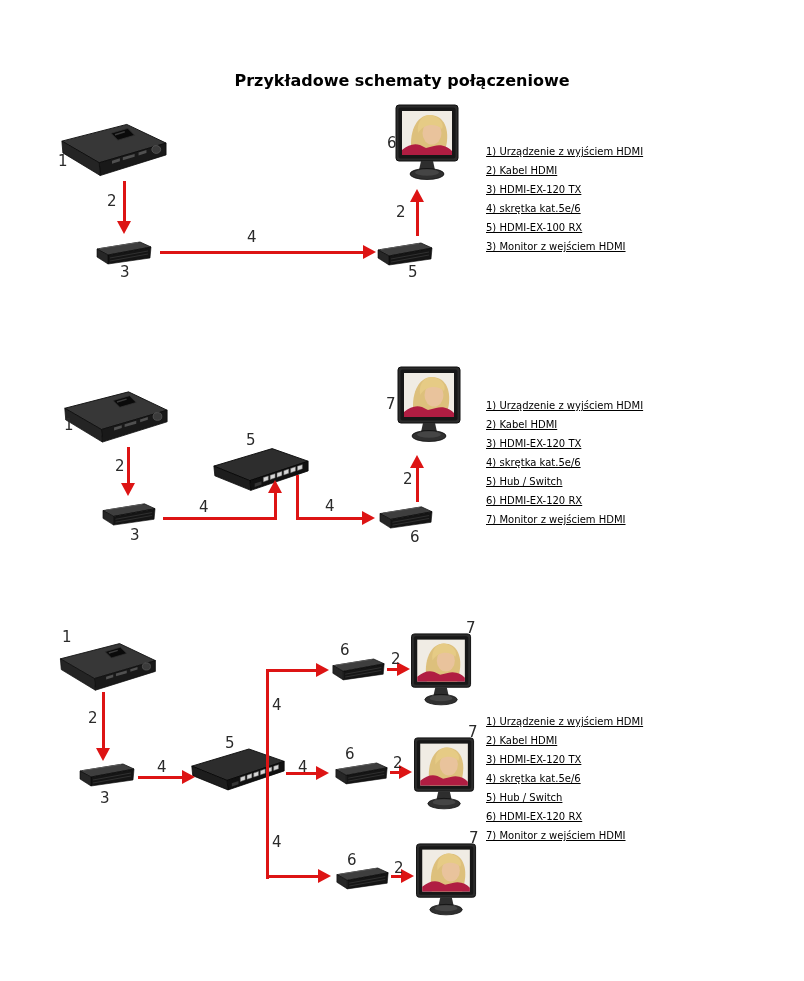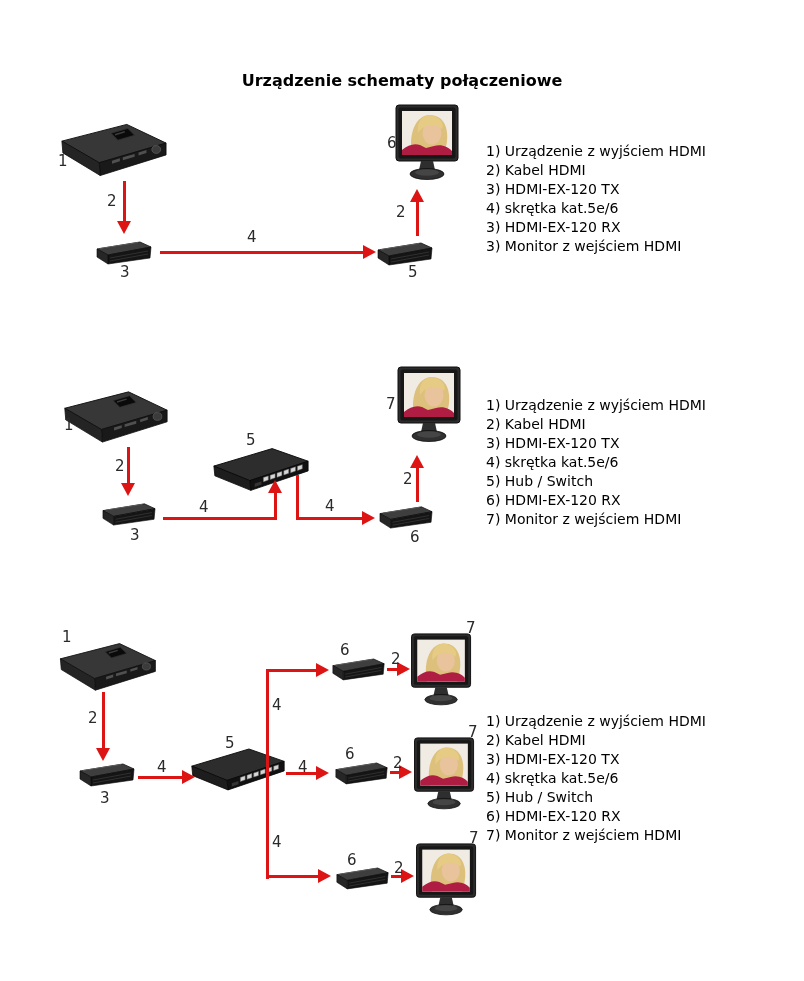--- a/index.html
+++ b/index.html
@@ -1,21 +1,21 @@
 <!DOCTYPE html>
 <html><head>
 <meta charset="utf-8">
 <style>
   html,body{margin:0;padding:0;background:#ffffff;}
   .canvas{position:relative;width:804px;height:981px;background:#fff;overflow:hidden;
           font-family:"DejaVu Sans",sans-serif;color:#1b1b1b;}
   .title{position:absolute;top:71px;left:0;width:804px;text-align:center;
          font-size:16px;font-weight:bold;color:#000;}
   .num{position:absolute;font-size:15px;color:#2a2a2a;}
-  .legend{position:absolute;font-size:14px;color:#000;}
+  .legend{position:absolute;font-size:10px;color:#000;text-decoration:underline;}
   .legend div{height:19px;line-height:19px;white-space:nowrap;}
   .dev{position:absolute;display:block;}
   .hline{position:absolute;height:3px;background:#dd1414;}
   .vline{position:absolute;width:3px;background:#dd1414;}
   .ah-r{position:absolute;width:0;height:0;border-top:7px solid transparent;
         border-bottom:7px solid transparent;border-left:13px solid #dd1414;}
   .ah-u{position:absolute;width:0;height:0;border-left:7px solid transparent;
         border-right:7px solid transparent;border-bottom:13px solid #dd1414;}
   .ah-d{position:absolute;width:0;height:0;border-left:7px solid transparent;
         border-right:7px solid transparent;border-top:13px solid #dd1414;}
@@ -65,21 +65,21 @@
     <ellipse cx="38" cy="30" rx="9.5" ry="11.5" fill="#e9c39c"></ellipse>
     <path d="M24,30 C22,14 34,10 40,13 C48,16 50,22 48,26 C42,20 30,20 24,30 Z" fill="#e6cb85"></path>
     <polygon points="27,58 39,58 41,67 25,67" fill="#2e2e2e"></polygon>
     <ellipse cx="33" cy="71" rx="17" ry="5.5" fill="#303030" stroke="#0e0e0e" stroke-width="0.8"></ellipse>
     <ellipse cx="33" cy="69.5" rx="12" ry="3.2" fill="#454545"></ellipse>
   </symbol>
 </svg>
 
 <div class="canvas">
 
-  <div class="title">Urządzenie schematy połączeniowe</div>
+  <div class="title">Przykładowe schematy połączeniowe</div>
 
   <div>
     <svg class="dev" style="left:56px;top:120px;width:114px;height:58px" viewBox="0 0 116 58">
         <use href="#sym-dvr"></use>
       </svg>
     <svg class="dev" style="left:94px;top:238px;width:60px;height:28px" viewBox="0 0 60 28">
         <use href="#sym-ext"></use>
       </svg>
     <svg class="dev" style="left:375px;top:239px;width:60px;height:28px" viewBox="0 0 60 28">
         <use href="#sym-ext"></use>
@@ -101,21 +101,21 @@
     <span class="num" style="left:247px;top:228px">4</span>
     <span class="num" style="left:408px;top:263px">5</span>
     <span class="num" style="left:396px;top:203px">2</span>
     <span class="num" style="left:387px;top:134px">6</span>
 
     <div class="legend" style="left:486px;top:142px">
       <div>1) Urządzenie z wyjściem HDMI</div>
       <div>2) Kabel HDMI</div>
       <div>3) HDMI-EX-120 TX</div>
       <div>4) skrętka kat.5e/6</div>
-      <div>3) HDMI-EX-120 RX</div>
+      <div>5) HDMI-EX-100 RX</div>
       <div>3) Monitor z wejściem HDMI</div>
     </div>
   </div>
 
   <div>
     <svg class="dev" style="left:58px;top:388px;width:114px;height:56px" viewBox="0 0 116 58">
         <use href="#sym-dvr"></use>
       </svg>
     <svg class="dev" style="left:100px;top:500px;width:58px;height:27px" viewBox="0 0 60 28">
         <use href="#sym-ext"></use>

